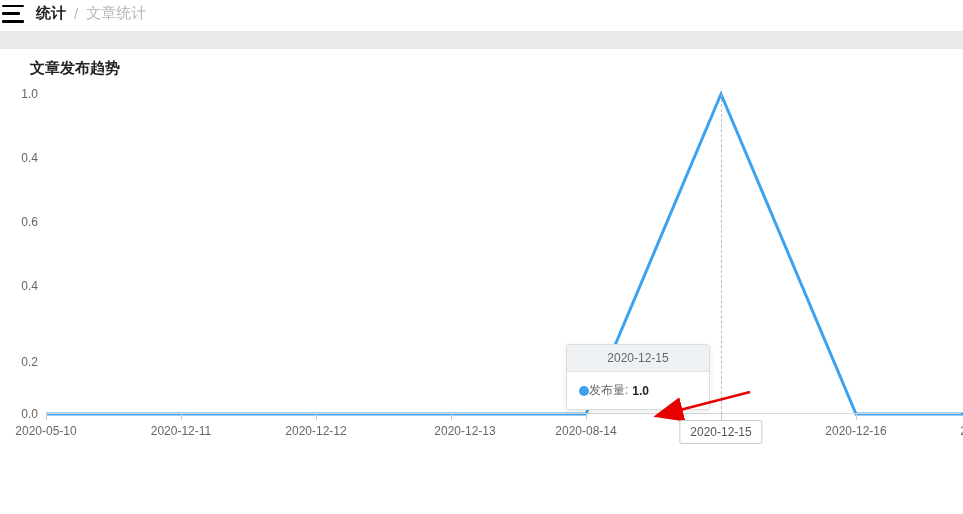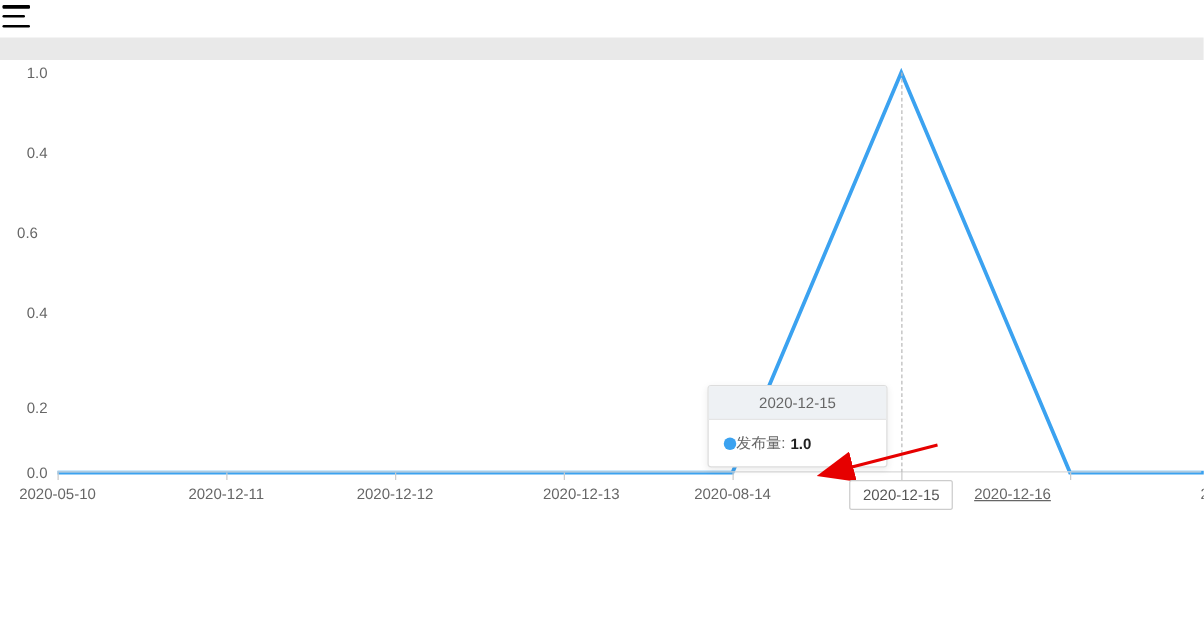--- a/index.html
+++ b/index.html
@@ -170,33 +170,39 @@
   </style>
 </head>
 <body>
 
 <div class="header">
   <div class="menu-icon">
     <span></span>
       <span></span>
       <span></span>
   </div>
+  <div class="breadcrumb">
+    <span class="b1">统计</span>
+    <span class="sep">/</span>
+    <span class="b2">文章统计</span>
+  </div>
 </div>
 
 <div class="graybar"></div>
 
 <div class="content">
+  <div class="chart-title">文章发布趋势</div>
 
   <div class="chart-area">
     <div class="plot">
       <div class="yaxis">
           <div class="ytick" style="top: 320px;">0.0</div>
           <div class="ytick" style="top: 268px;">0.2</div>
           <div class="ytick" style="top: 192px;">0.4</div>
-          <div class="ytick" style="top: 128px; text-align: center;">0.6</div>
+          <div class="ytick" style="top: 128px;">0.6</div>
           <div class="ytick" style="top: 64px;">0.4</div>
           <div class="ytick" style="top: 0px;">1.0</div>
         </div>
       <svg class="line" width="955" height="320">
           <path d="M40 320 L175 320 L310 320 L445 320 L580 320 L715 0 L850 320 L985 320 " fill="none" stroke="#3ba2f0" stroke-width="3"></path>
         </svg>
       <div class="xaxis-line"></div>
       <div class="vline" style="left: 715px;"></div>
 
       <div class="tooltip" style="left: 560px; top: 250px;">
@@ -226,17 +232,17 @@
         <div class="xtick-mark" style="left: 175px;"></div>
         <div class="xtick" style="left: 175px; text-align: right;">2020-12-11</div>
         <div class="xtick-mark" style="left: 310px;"></div>
         <div class="xtick" style="left: 310px;">2020-12-12</div>
         <div class="xtick-mark" style="left: 445px;"></div>
         <div class="xtick" style="left: 434px; margin-left: 25px;">2020-12-13</div>
         <div class="xtick-mark" style="left: 580px;"></div>
         <div class="xtick" style="left: 580px;">2020-08-14</div>
         <div class="xtick-mark" style="left: 715px;"></div>
         <div class="xtick-mark" style="left: 850px;"></div>
-        <div class="xtick" style="left: 804px; text-decoration: underline;">2020-12-16</div>
+        <div class="xtick" style="left: 850px;">2020-12-16</div>
         <div class="xtick" style="left: 985px;">2020-12-17</div>
       </div>
   </div>
 </div>
 
 </body></html>

